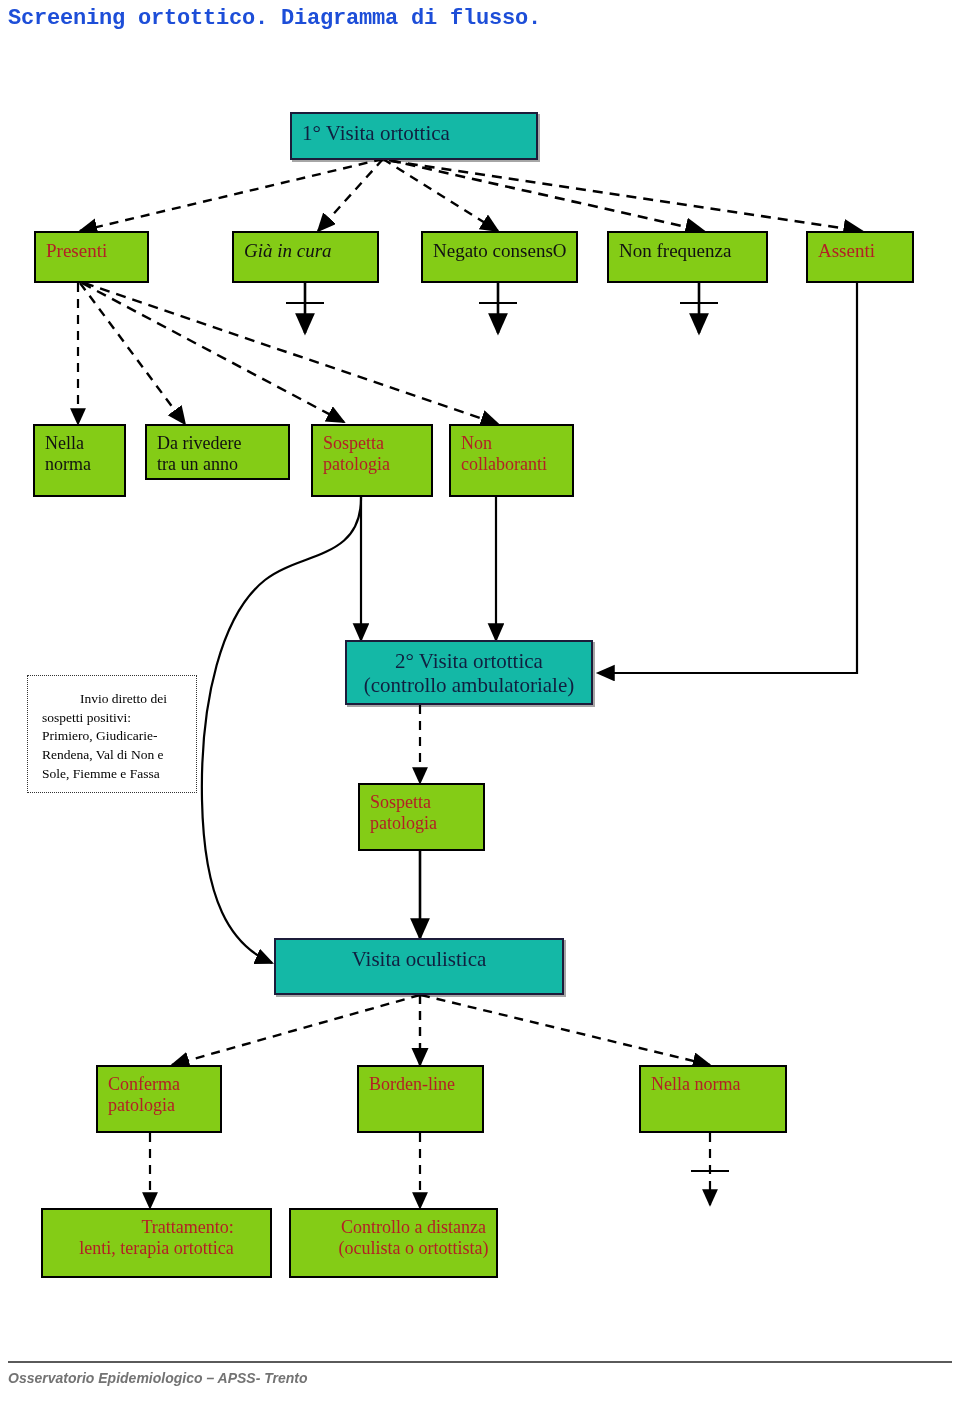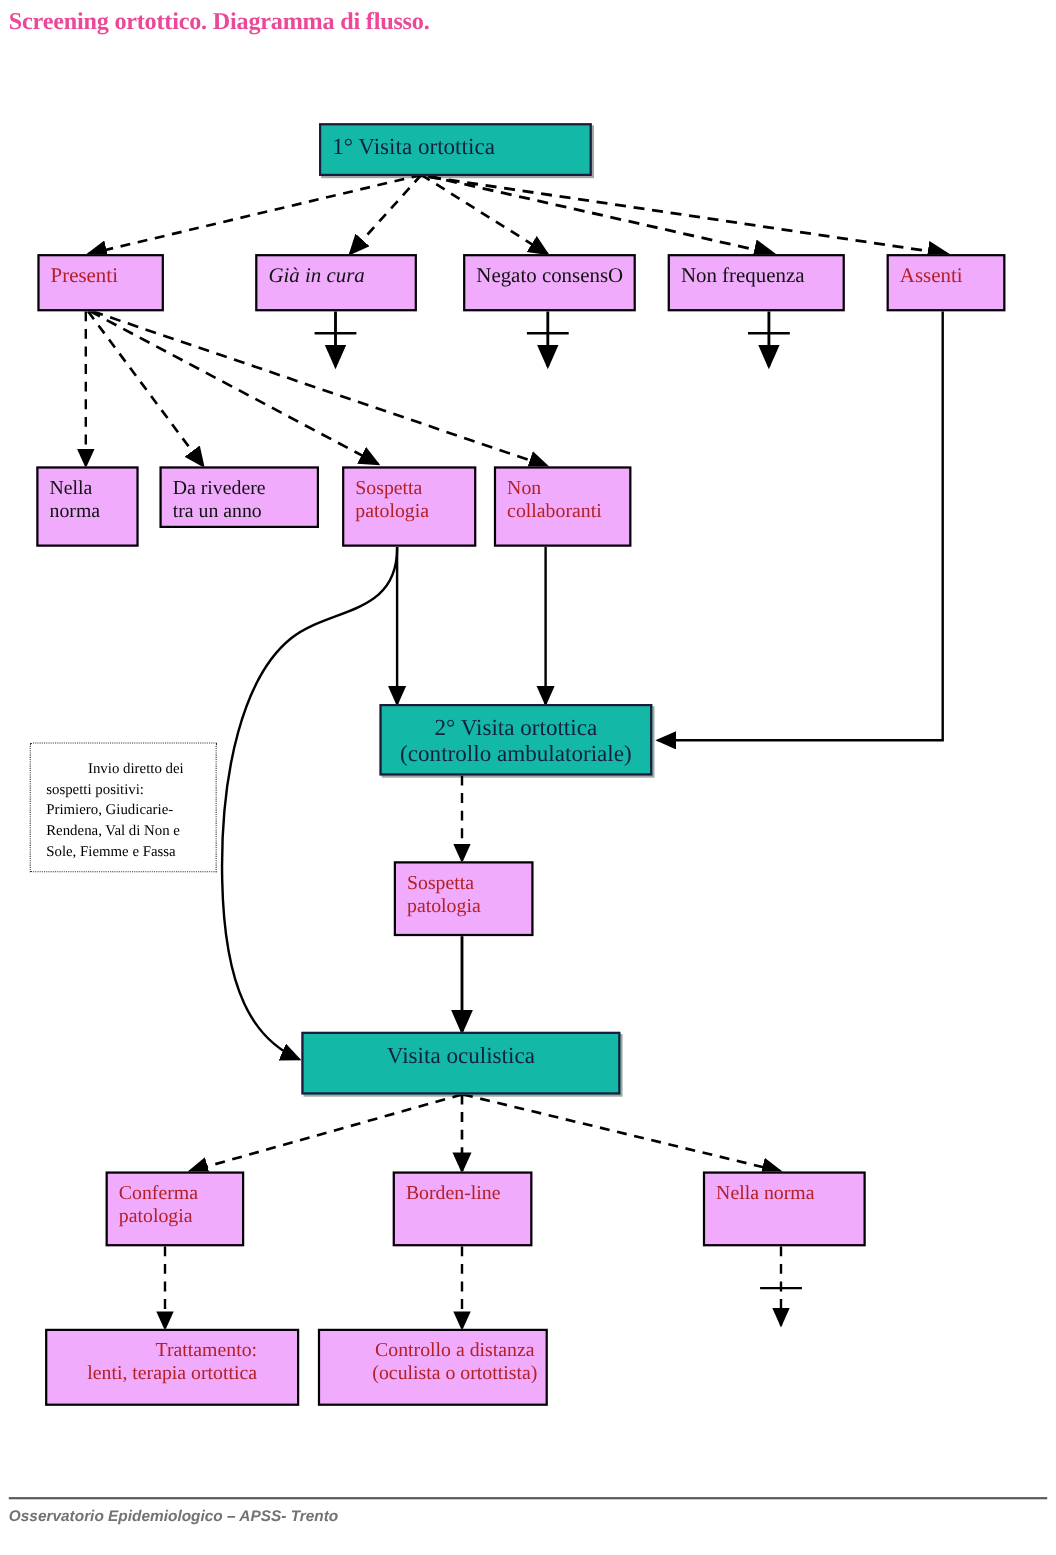--- a/index.html
+++ b/index.html
@@ -16,40 +16,40 @@
   }
   #page {
     position: relative;
     width: 960px;
     height: 1414px;
   }
   #title {
     position: absolute;
     left: 8px;
     top: 6px;
-    font-family: Liberation Serif, serif;
+    font-family: Liberation Mono, monospace;
     font-weight: bold;
     font-size: 22px;
-    color: #ec4899;
+    color: #1d4ed8;
     letter-spacing: -0.2px;
     white-space: nowrap;
   }
   #connectors {
     position: absolute;
     left: 0;
     top: 0;
     width: 960px;
     height: 1414px;
     pointer-events: none;
   }
   .node {
     position: absolute;
     box-sizing: border-box;
     border: 2px solid #000;
-    background: #f0abfc;
+    background: #84cc16;
     display: flex;
     align-items: flex-start;
     font-family: "Liberation Serif", serif;
     line-height: 1.16;
     z-index: 3;
   }
   .node .lbl {
     display: block;
     white-space: pre-line;
   }

